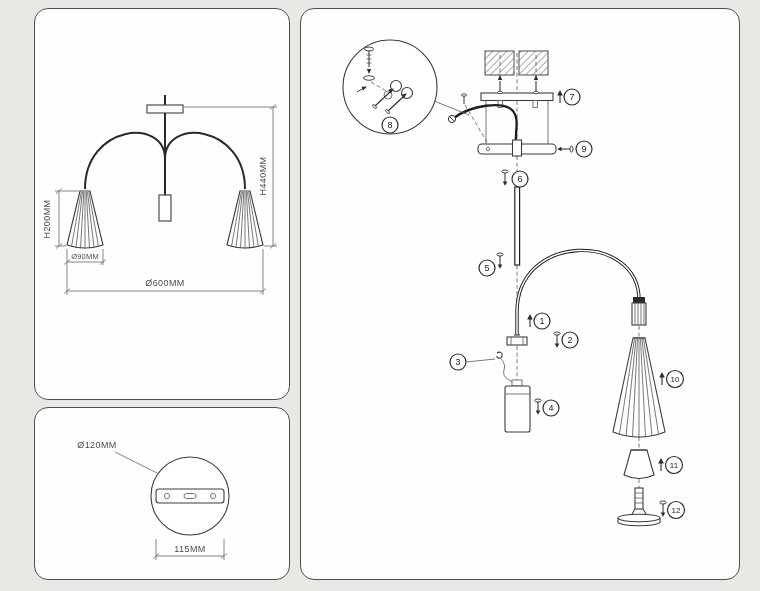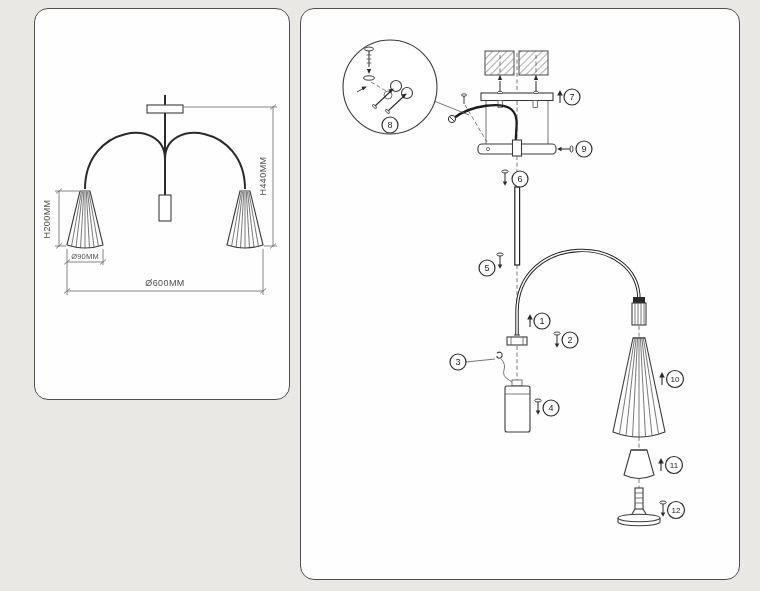--- a/index.html
+++ b/index.html
@@ -91,20 +91,43 @@
       <g>
         <line class="dim" x1="228" y1="240" x2="228" y2="286"></line>
         <line class="dim" x1="32" y1="282" x2="228" y2="282"></line>
         <line class="dim" x1="29" y1="284.5" x2="35" y2="279.5"></line>
         <line class="dim" x1="225" y1="284.5" x2="231" y2="279.5"></line>
         <text class="dimtext" x="130" y="277" text-anchor="middle">Ø600MM</text>
       </g>
     </svg>
   </div>
 
+  <div class="panel" id="panelB">
+    <svg width="253" height="170" viewBox="0 0 253 170">
+      <g>
+        <circle class="ln fw" cx="155" cy="88" r="39"></circle>
+        <rect class="ln fw" x="121" y="81" width="68" height="14" rx="3"></rect>
+        <circle class="thin fw" cx="132" cy="88" r="2.6"></circle>
+        <circle class="thin fw" cx="178" cy="88" r="2.6"></circle>
+        <rect class="thin fw" x="149" y="85.5" width="12" height="5" rx="2.5"></rect>
+      </g>
+      <g>
+        <text class="dimtext" x="62" y="40" text-anchor="middle">Ø120MM</text>
+        <line class="dim" x1="80" y1="44" x2="124" y2="66"></line>
+      </g>
+      <g>
+        <line class="dim" x1="121" y1="131" x2="121" y2="152"></line>
+        <line class="dim" x1="189" y1="131" x2="189" y2="152"></line>
+        <line class="dim" x1="121" y1="148" x2="189" y2="148"></line>
+        <line class="dim" x1="118" y1="150.5" x2="124" y2="145.5"></line>
+        <line class="dim" x1="186" y1="150.5" x2="192" y2="145.5"></line>
+        <text class="dimtext" x="155" y="144" text-anchor="middle">115MM</text>
+      </g>
+    </svg>
+  </div>
 
   <div class="panel" id="panelC">
     <svg width="437" height="569" viewBox="0 0 437 569">
       <defs>
         <pattern id="hatchp" patternUnits="userSpaceOnUse" width="5" height="5" patternTransform="rotate(45)">
           <line x1="0" y1="0" x2="0" y2="5" stroke="#555" stroke-width="1"></line>
         </pattern>
         <g id="arrowUp">
           <line x1="0" y1="6" x2="0" y2="-2" stroke="#2b2b2b" stroke-width="1.1"></line>
           <polygon points="-2.8,-1.5 0,-7 2.8,-1.5" fill="#2b2b2b"></polygon>

